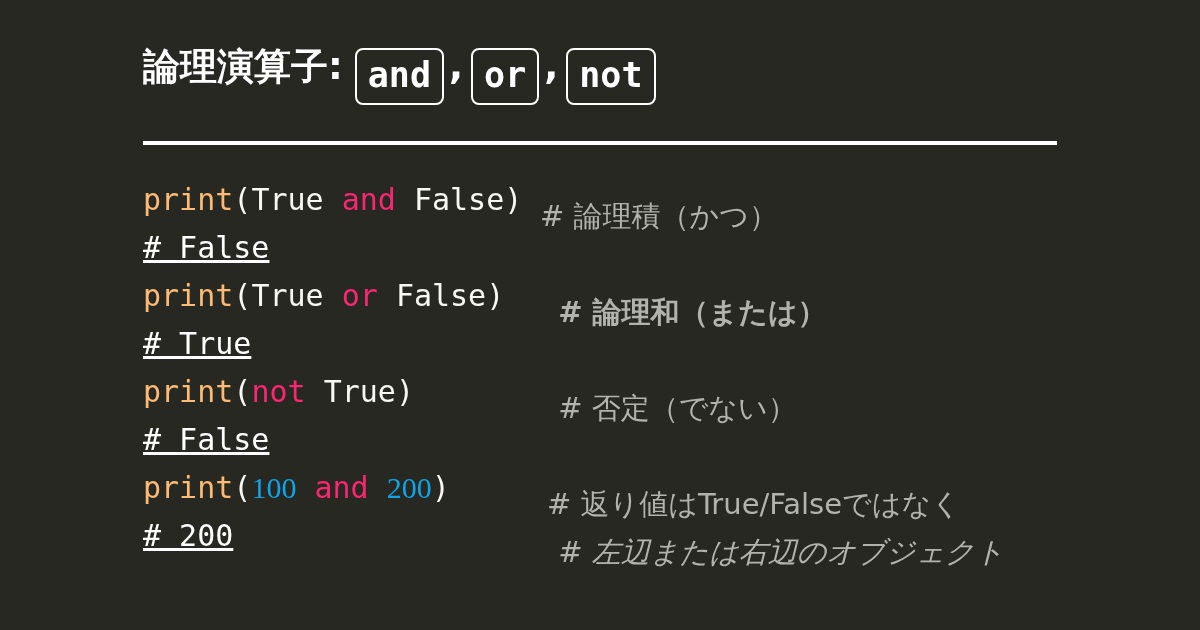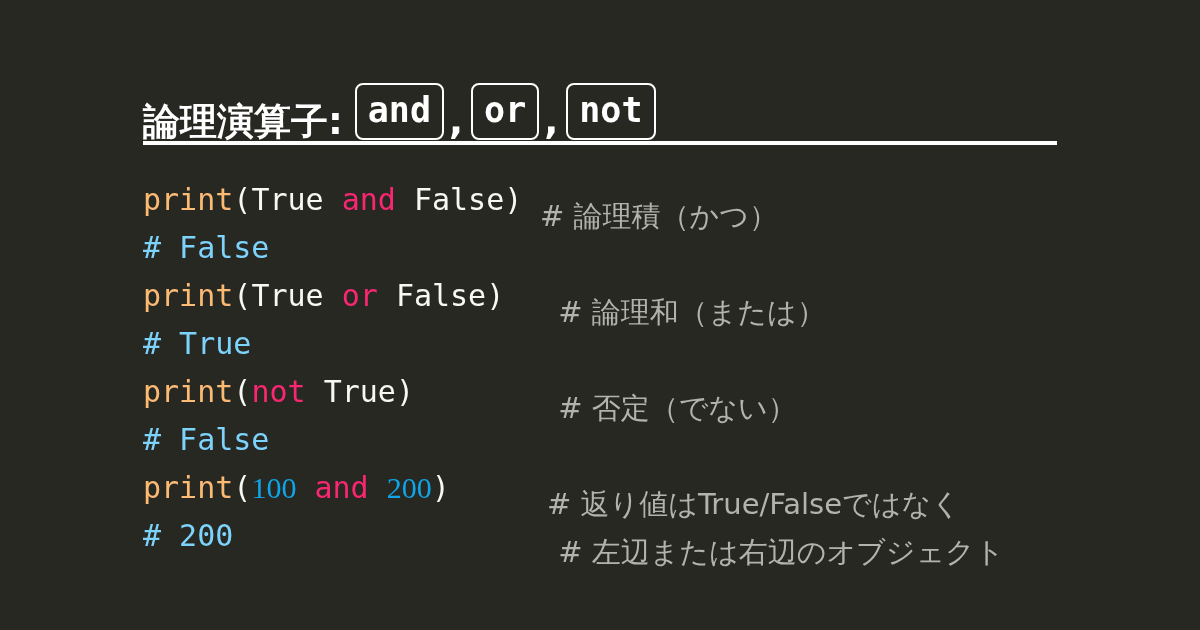--- a/index.html
+++ b/index.html
@@ -16,21 +16,21 @@
   .slide {
     position: relative;
     width: 1200px;
     height: 630px;
     box-sizing: border-box;
     padding: 0 143px;
   }
   
   .title-row {
     display: flex;
-    align-items: flex-end;
+    align-items: flex-start;
     height: 92px;
     padding-top: 48px;
     box-sizing: content-box;
   }
   .title-text {
     color: #ffffff;
     font-family: "DejaVu Sans", sans-serif;
     font-weight: bold;
     font-size: 37px;
     letter-spacing: 0px;
@@ -84,21 +84,21 @@
     font-size: 30px;
     white-space: pre;
     position: relative;
   }
   .seg { white-space: pre; }
   .c-fn      { color: #fdba74; }
   .c-punct   { color: #f8f8f2; }
   .c-kw      { color: #f92672; }
   .c-const   { color: #f8f8f2; margin-top: 36px; }
   .c-num     { color: #0ea5e9; font-family: Liberation Serif, serif; }
-  .c-comment { color: #7dd3fc; }
+  .c-comment { color: #ffffff; text-decoration: underline; }
   .cmt {
     position: absolute;
     top: 0;
     font-family: "DejaVu Sans Mono", monospace;
     font-size: 29px;
     color: #b3b3ad;
     white-space: pre;
     margin-top: 16px;
   }
   .cmt-jp {
@@ -119,21 +119,21 @@
     <span class="kw-box">or</span>
     <span class="comma">,</span>
     <span class="kw-box">not</span>
   </div>
 
   <div class="divider"></div>
 
   <div class="code" id="code-block">
       <div class="code-line"><span class="seg c-fn">print</span><span class="seg c-punct">(</span><span class="seg c-const">True</span><span class="seg c-punct"> </span><span class="seg c-kw">and</span><span class="seg c-punct"> </span><span class="seg c-const">False</span><span class="seg c-punct">)</span><span class="cmt cmt-jp" style="left: 397.1px;"># 論理積（かつ）</span></div>
       <div class="code-line"><span class="seg c-comment"># False</span></div>
-      <div class="code-line"><span class="seg c-fn">print</span><span class="seg c-punct">(</span><span class="seg c-const">True</span><span class="seg c-punct"> </span><span class="seg c-kw">or</span><span class="seg c-punct"> </span><span class="seg c-const">False</span><span class="seg c-punct">)</span><span class="cmt cmt-jp" style="left: 415.15px;"># 論理和（または）</span></div>
+      <div class="code-line"><span class="seg c-fn">print</span><span class="seg c-punct">(</span><span class="seg c-const">True</span><span class="seg c-punct"> </span><span class="seg c-kw">or</span><span class="seg c-punct"> </span><span class="seg c-const">False</span><span class="seg c-punct">)</span><span class="cmt cmt-jp" style="left: 415.15px; font-weight: bold;"># 論理和（または）</span></div>
       <div class="code-line"><span class="seg c-comment"># True</span></div>
       <div class="code-line"><span class="seg c-fn">print</span><span class="seg c-punct">(</span><span class="seg c-kw">not</span><span class="seg c-punct"> </span><span class="seg c-const">True</span><span class="seg c-punct">)</span><span class="cmt cmt-jp" style="left: 415.15px; text-align: right;"># 否定（でない）</span></div>
       <div class="code-line"><span class="seg c-comment"># False</span></div>
       <div class="code-line"><span class="seg c-fn">print</span><span class="seg c-punct">(</span><span class="seg c-num">100</span><span class="seg c-punct"> </span><span class="seg c-kw">and</span><span class="seg c-punct"> </span><span class="seg c-num">200</span><span class="seg c-punct">)</span><span class="cmt cmt-jp" style="left: 404px;"># 返り値はTrue/Falseではなく</span></div>
-      <div class="code-line"><span class="seg c-comment"># 200</span><span class="cmt cmt-jp" style="left: 415.15px;"># 左辺または右辺のオブジェクト</span></div>
+      <div class="code-line"><span class="seg c-comment"># 200</span><span class="cmt cmt-jp" style="left: 415.15px; font-style: italic;"># 左辺または右辺のオブジェクト</span></div>
     </div>
 
 </div>
 
 </body></html>

